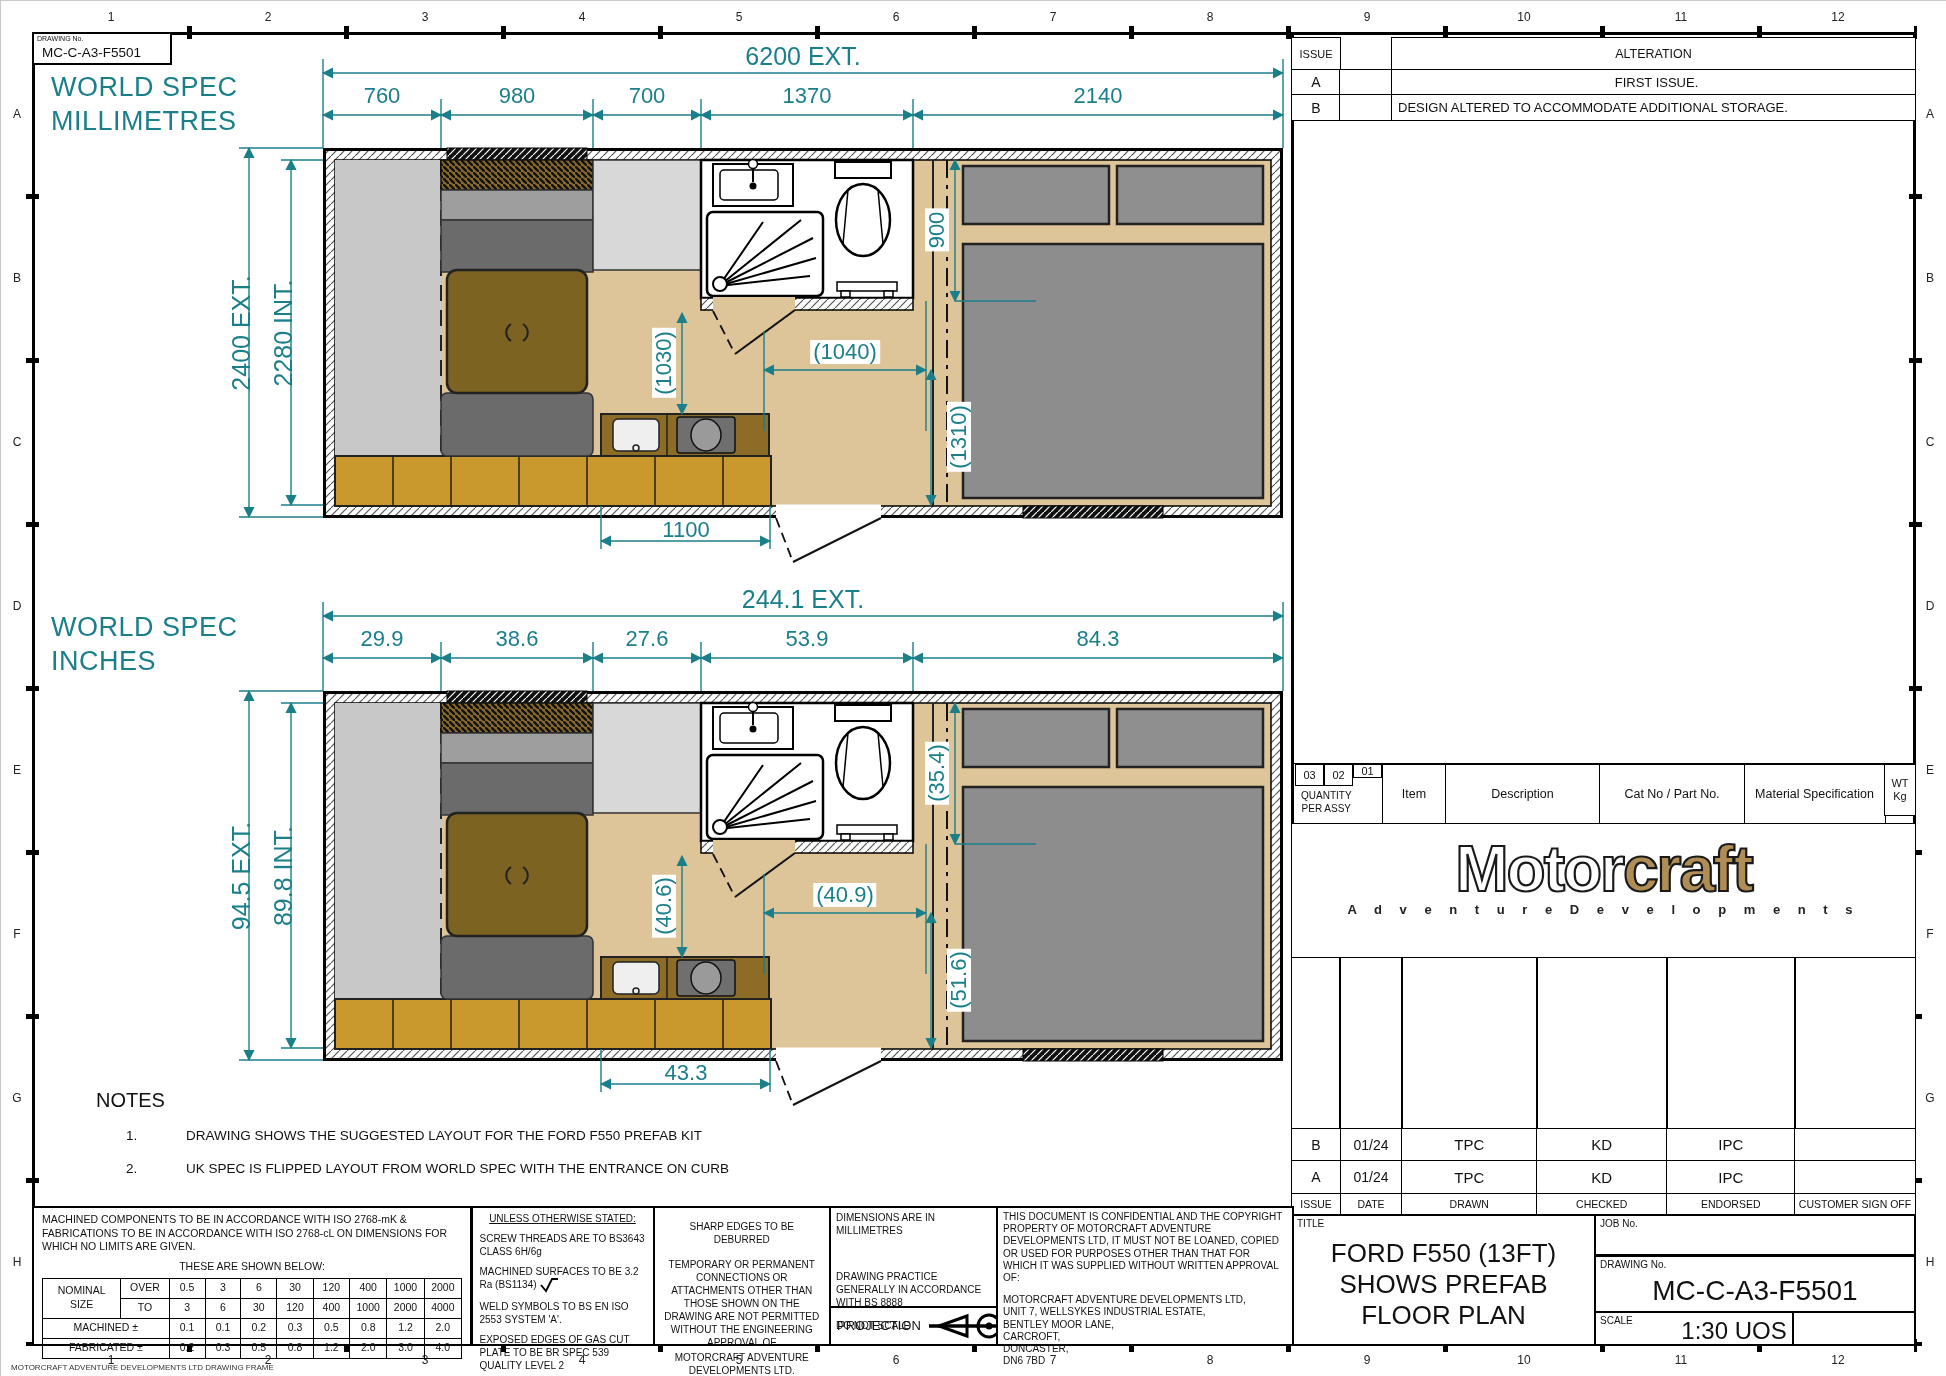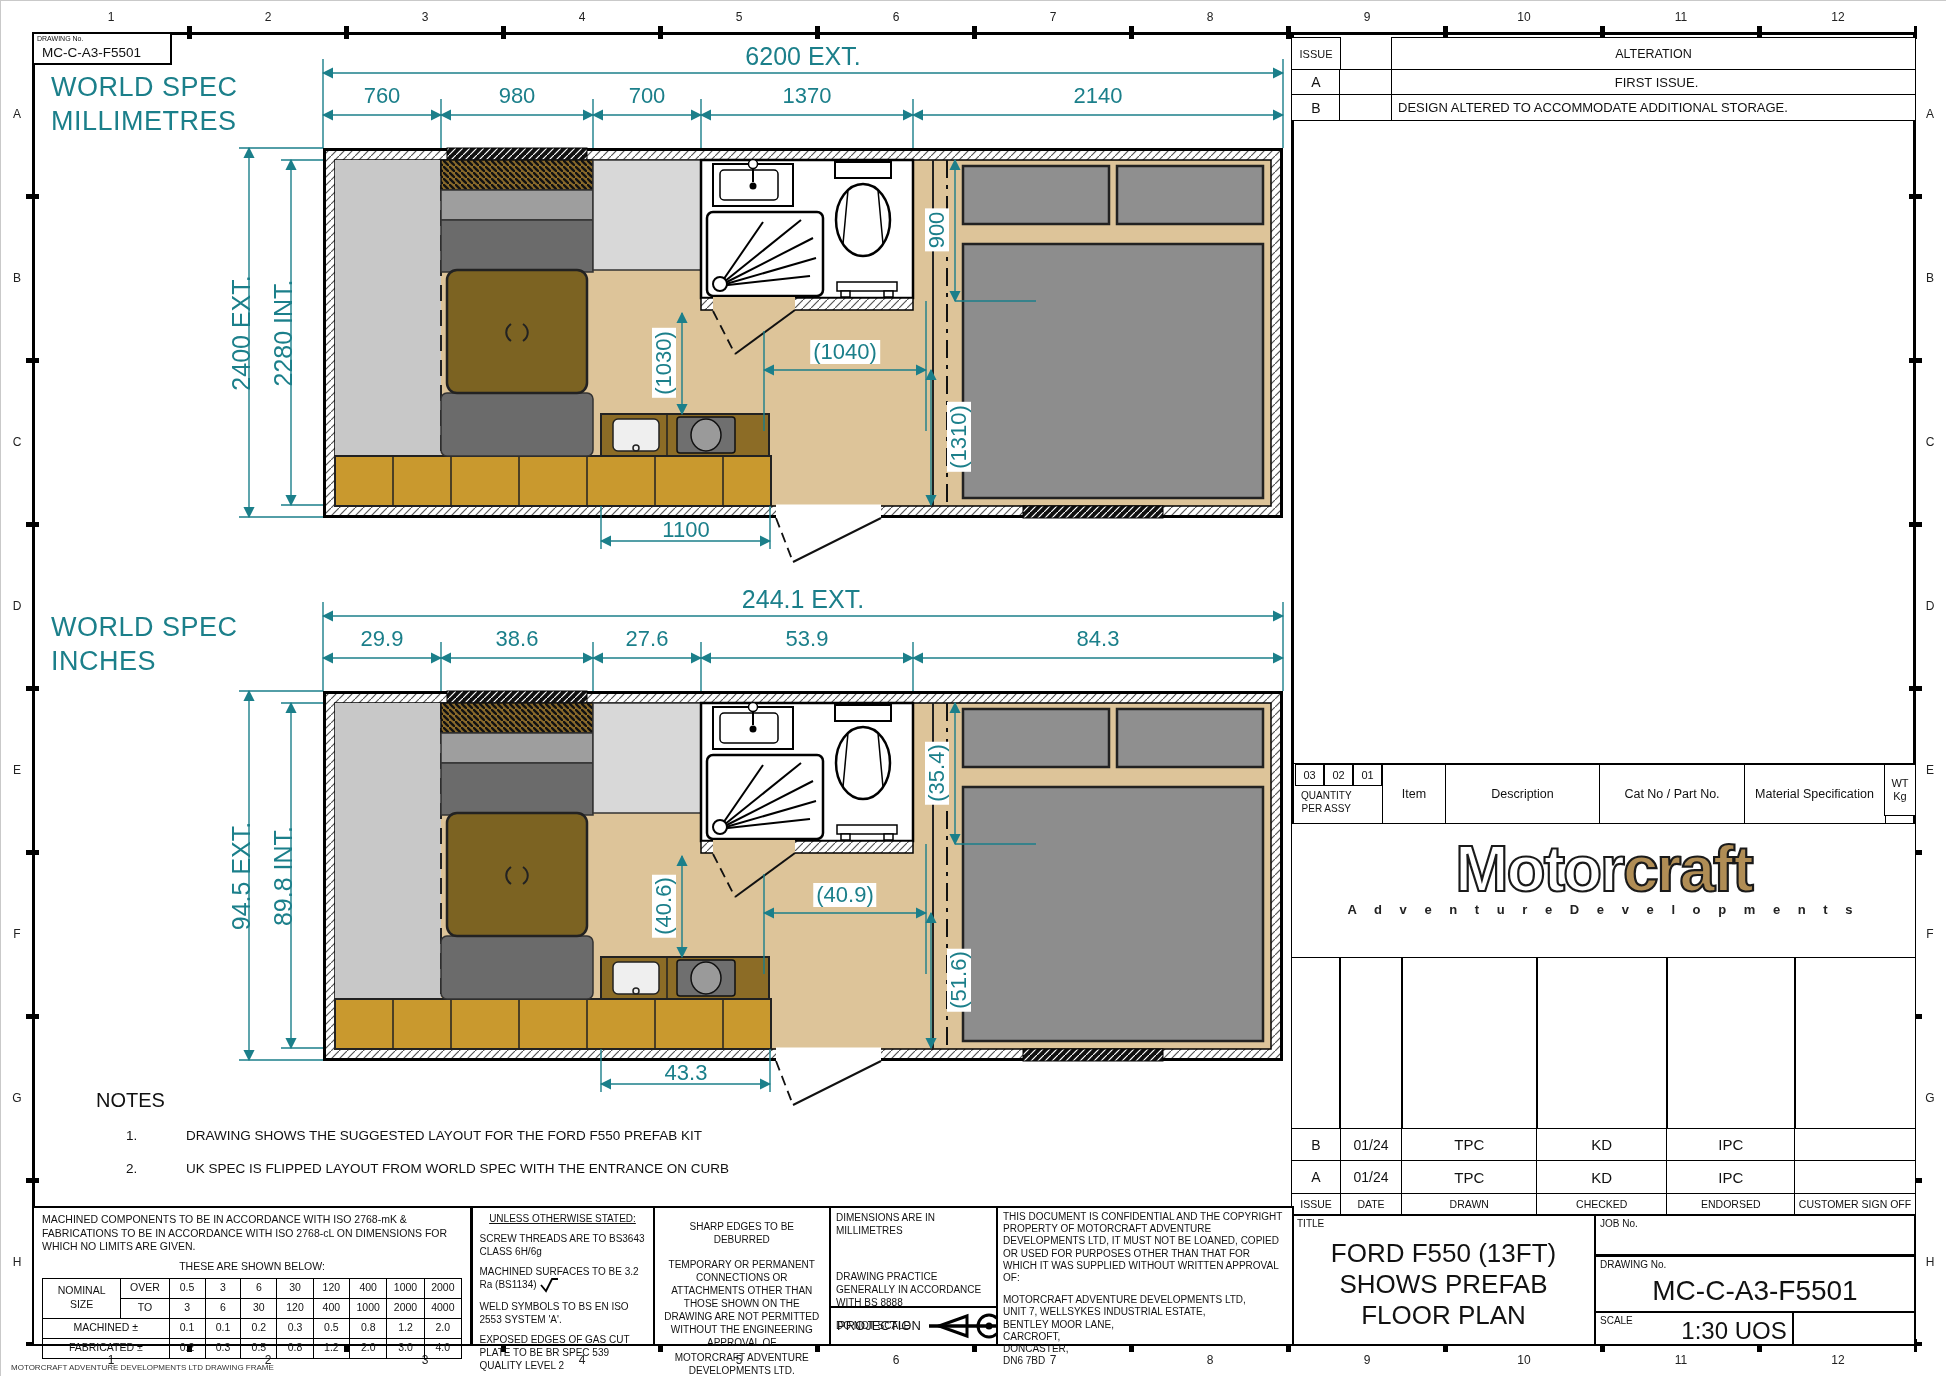--- a/index.html
+++ b/index.html
@@ -259,21 +259,21 @@
   <div class="cell ctr" style="left:1390px;top:36px;width:525px;height:33px;font-size:12.5px;">ALTERATION</div>
   <div class="cell ctr" style="left:1290px;top:67.5px;width:50px;height:27px;font-size:14px;">A</div>
   <div class="cell" style="left:1338px;top:67.5px;width:54px;height:27px;"></div>
   <div class="cell" style="left:1390px;top:67.5px;width:525px;height:27px;font-size:13px;padding:5px 0 0 6px;text-align:center;">FIRST ISSUE.</div>
   <div class="cell ctr" style="left:1290px;top:93px;width:50px;height:27px;font-size:14px;">B</div>
   <div class="cell" style="left:1338px;top:93px;width:54px;height:27px;"></div>
   <div class="cell" style="left:1390px;top:93px;width:525px;height:27px;font-size:13px;padding:5px 0 0 6px;">DESIGN ALTERED TO ACCOMMODATE ADDITIONAL STORAGE.</div>
 
   <div class="cell ctr" style="left:1294px;top:763px;width:29px;height:22px;font-size:11px;">03</div>
   <div class="cell ctr" style="left:1323px;top:763px;width:29px;height:22px;font-size:11px;">02</div>
-  <div class="cell ctr" style="left:1352px;top:763px;width:29px;height:22px;font-size:11px;">01</div>
+  <div class="cell ctr" style="left:1352px;top:763px;width:29px;height:14px;font-size:11px;">01</div>
   <div class="abs pre" style="left:1300px;top:788px;font-size:10px;line-height:1.3;text-align:center;">QUANTITY
 PER ASSY</div>
   <div class="cell ctr" style="left:1381px;top:763px;width:64px;height:60px;font-size:12.5px;">Item</div>
   <div class="cell ctr" style="left:1443.5px;top:763px;width:156px;height:60px;font-size:12.5px;">Description</div>
   <div class="cell ctr" style="left:1598px;top:763px;width:146px;height:60px;font-size:12.5px;">Cat No / Part No.</div>
   <div class="cell ctr" style="left:1742.5px;top:763px;width:142px;height:60px;font-size:12.5px;">Material Specification</div>
   <div class="cell ctr pre" style="left:1883px;top:763px;width:32px;height:52px;font-size:11px;line-height:1.15;">WT
 Kg</div>
   <div class="hline" style="left:1290px;top:761.5px;width:625px;"></div>
 

